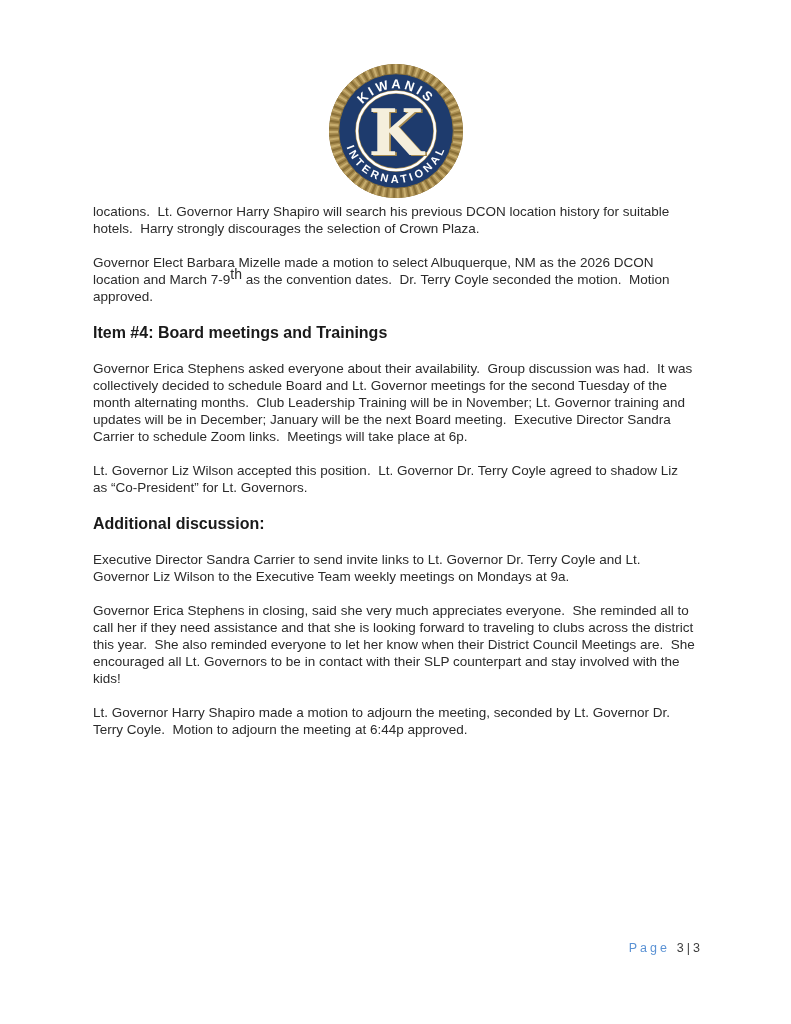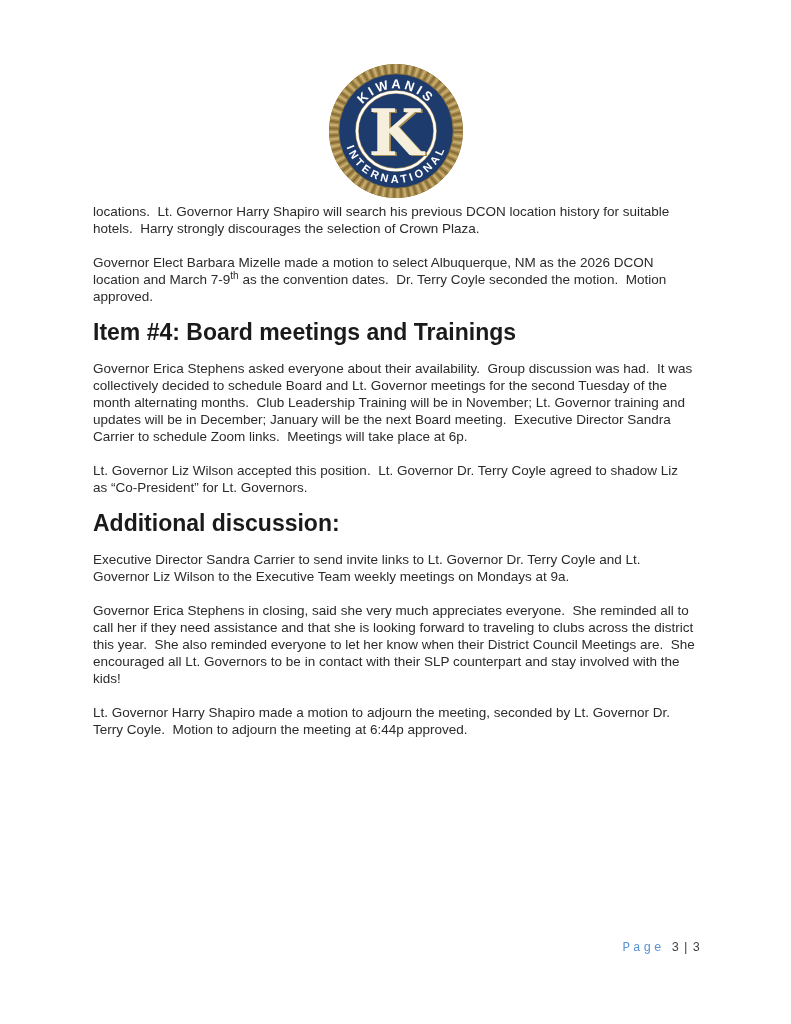--- a/index.html
+++ b/index.html
@@ -16,25 +16,25 @@
   .logo svg{display:block;}
   .arc-text{font-family:"Liberation Sans","DejaVu Sans",sans-serif;
             font-weight:bold;fill:#ffffff;}
   .arc-top{font-size:13px;letter-spacing:3px;}
   .arc-bot{font-size:11px;letter-spacing:3.2px;}
   .k-letter{font-family:"DejaVu Serif","Liberation Serif",serif;
             font-weight:bold;font-size:63px;}
   .content{position:absolute;left:93px;top:203px;width:607px;
            font-size:13.5px;line-height:17px;color:var(--text);}
   .content p{white-space:pre-wrap;margin:0 4px 17px 0;}
-  .content h2{font-size:23px;line-height:21px;font-weight:bold;color:#1a1a1a;
+  .content h2{font-size:16px;line-height:21px;font-weight:bold;color:#1a1a1a;
               margin:12px 0 17px 0;}
-  .content sup{font-size:10px;line-height:0;vertical-align:super;}
+  .content sup{font-size:14px;line-height:0;vertical-align:super;}
   .footer{position:absolute;top:941px;right:88px;font-size:12.5px;
-          letter-spacing:3px;white-space:nowrap;font-family:Liberation Mono, monospace;}
+          letter-spacing:3px;white-space:nowrap;}
   .footer .pg{color:var(--footer-blue);margin-right:7px;}
   .footer .num{color:#3d3d3d;}
 </style>
 </head>
 <body>
 
 <div class="page">
 
   <div class="logo">
     <svg viewBox="0 0 134 134" width="134" height="134">

